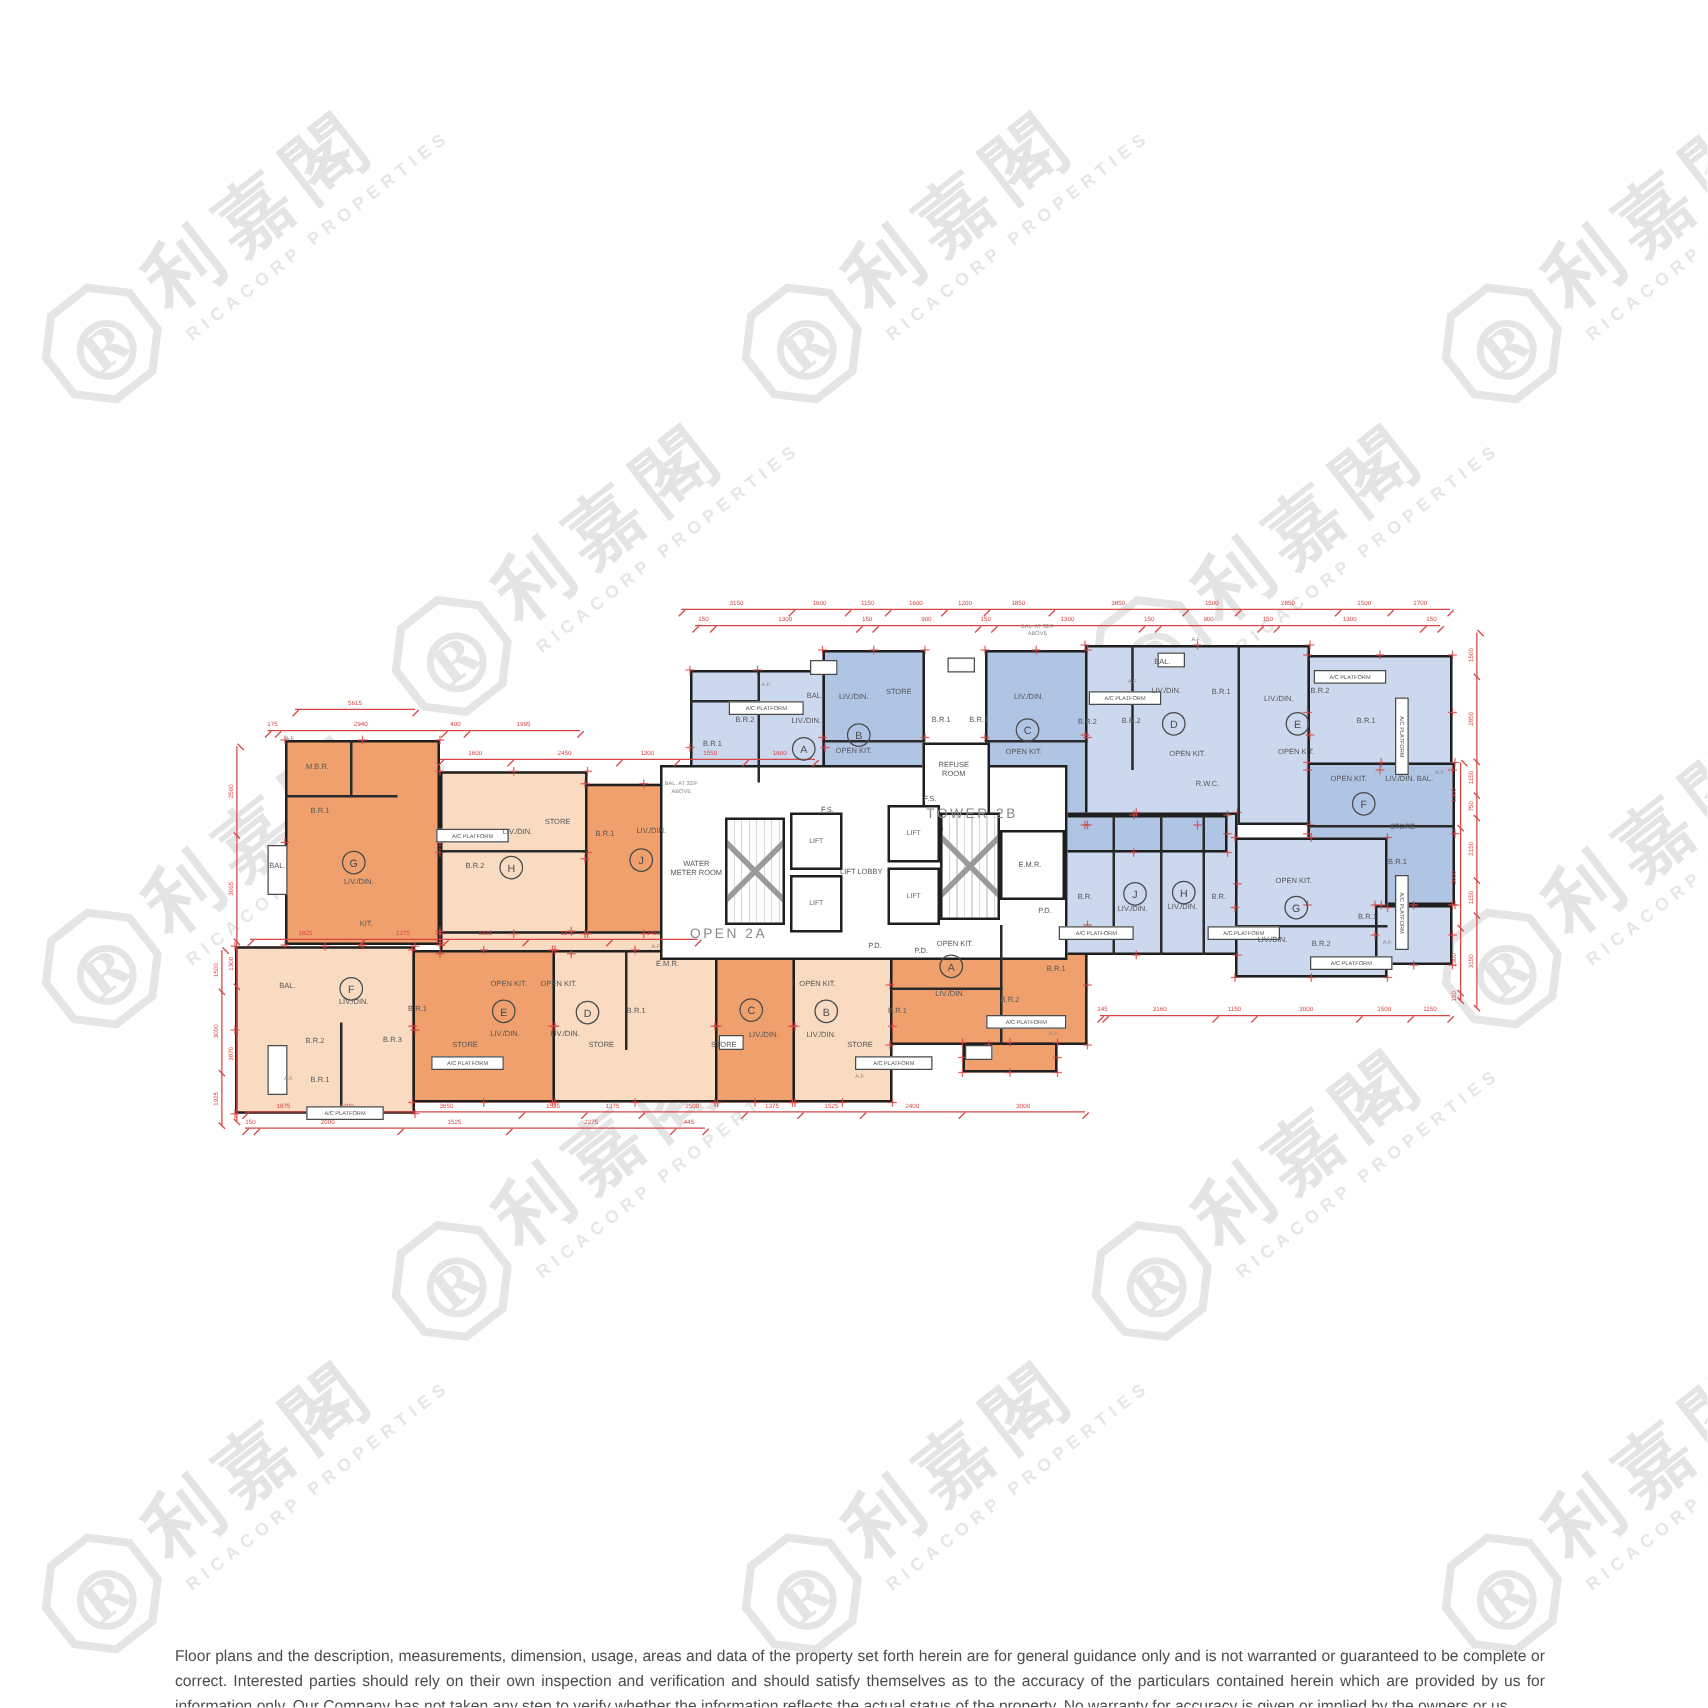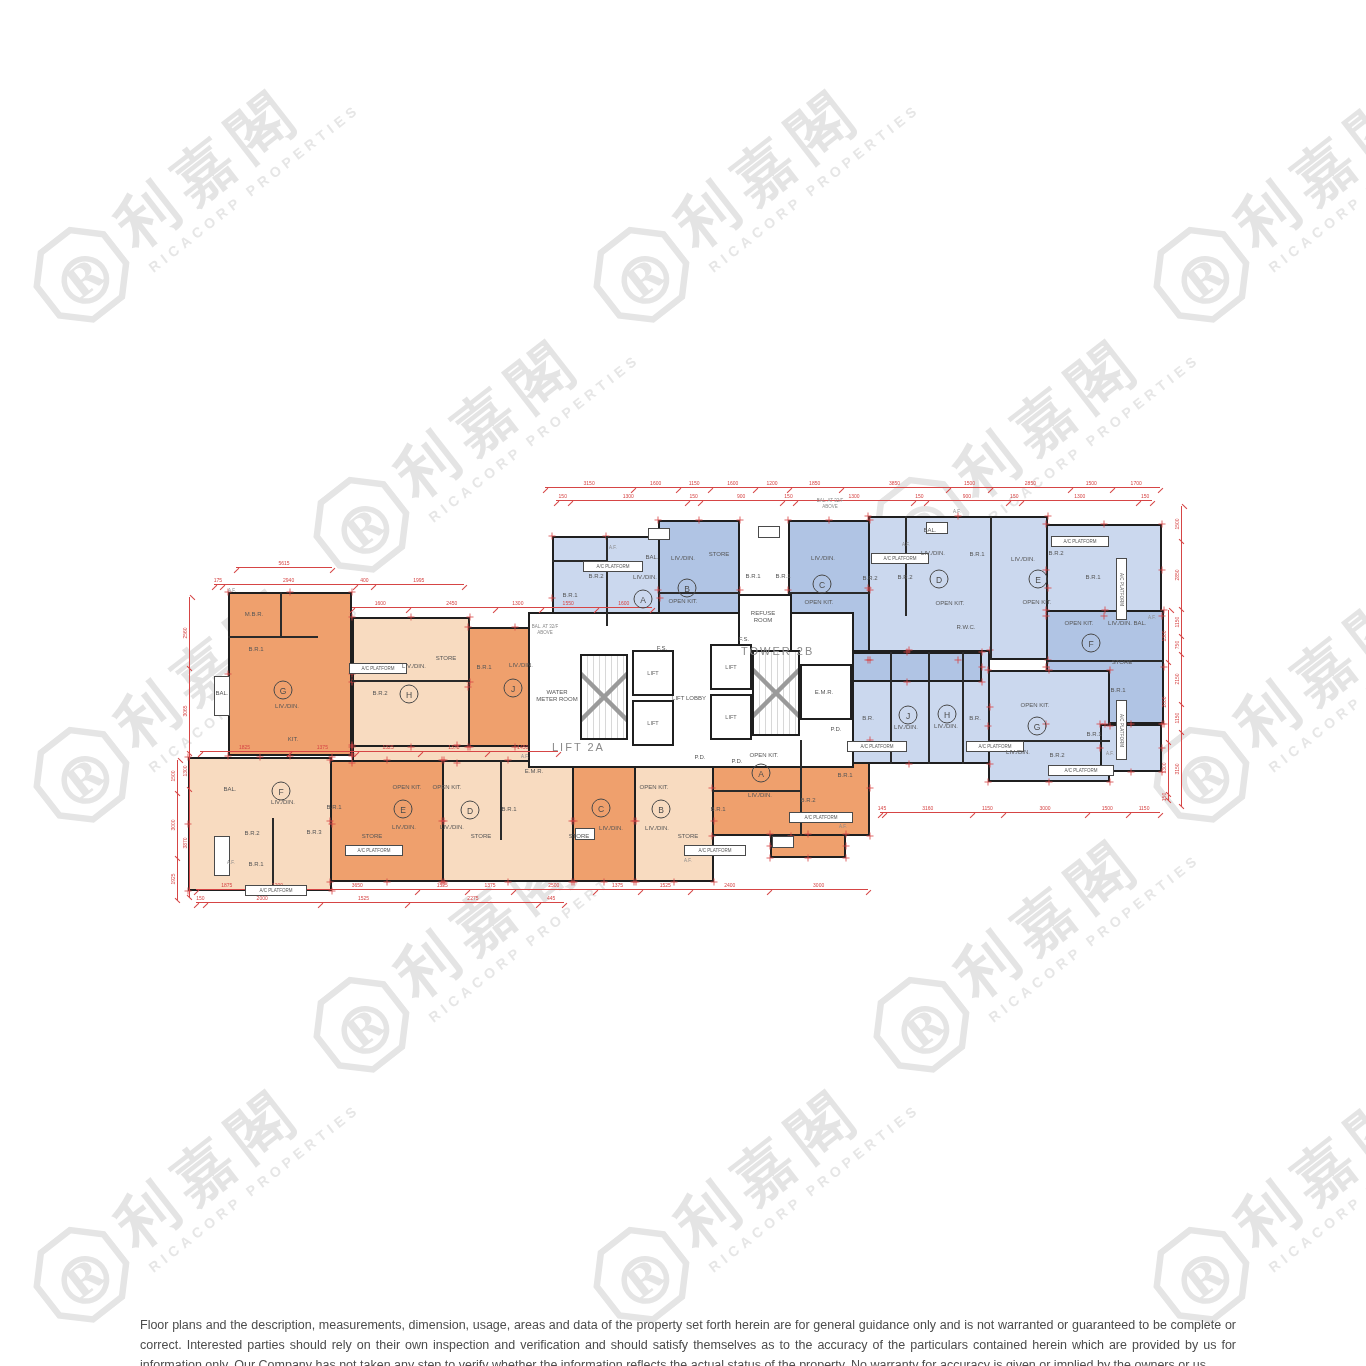--- a/index.html
+++ b/index.html
@@ -531,21 +531,21 @@
       <div class="unit" style="left: 761px; top: 773px;">A</div>
       <div class="unit" style="left: 643px; top: 599px;">A</div>
       <div class="unit" style="left: 687px; top: 588px;">B</div>
       <div class="unit" style="left: 822px; top: 584px;">C</div>
       <div class="unit" style="left: 939px; top: 579px;">D</div>
       <div class="unit" style="left: 1038px; top: 579px;">E</div>
       <div class="unit" style="left: 1091px; top: 643px;">F</div>
       <div class="unit" style="left: 1037px; top: 726px;">G</div>
       <div class="unit" style="left: 947px; top: 714px;">H</div>
       <div class="unit" style="left: 908px; top: 715px;">J</div>
-      <div class="tower" style="left: 552px; top: 741px;">LIFT 2A</div>
+      <div class="tower" style="left: 552px; top: 741px;">OPEN 2A</div>
       <div class="tower" style="left: 741px; top: 645px;">TOWER 2B</div>
       <div class="note" style="left: 830px; top: 504px;">BAL. AT 32/F
 ABOVE</div>
       <div class="note" style="left: 545px; top: 630px;">BAL. AT 32/F
 ABOVE</div>
       <div class="note" style="left: 232px; top: 591px;">A.F.</div>
       <div class="note" style="left: 525px; top: 757px;">A.F.</div>
       <div class="note" style="left: 906px; top: 545px;">A.F.</div>
       <div class="note" style="left: 1152px; top: 618px;">A.F.</div>
       <div class="note" style="left: 688px; top: 861px;">A.F.</div>

